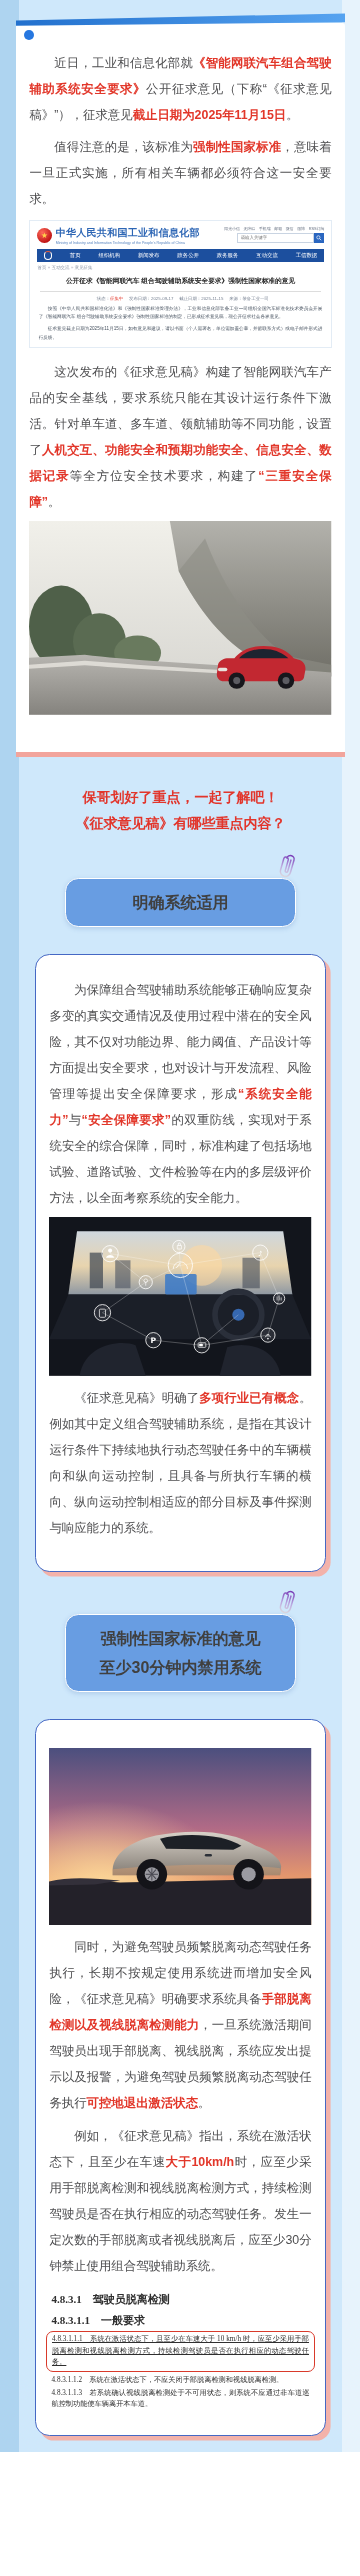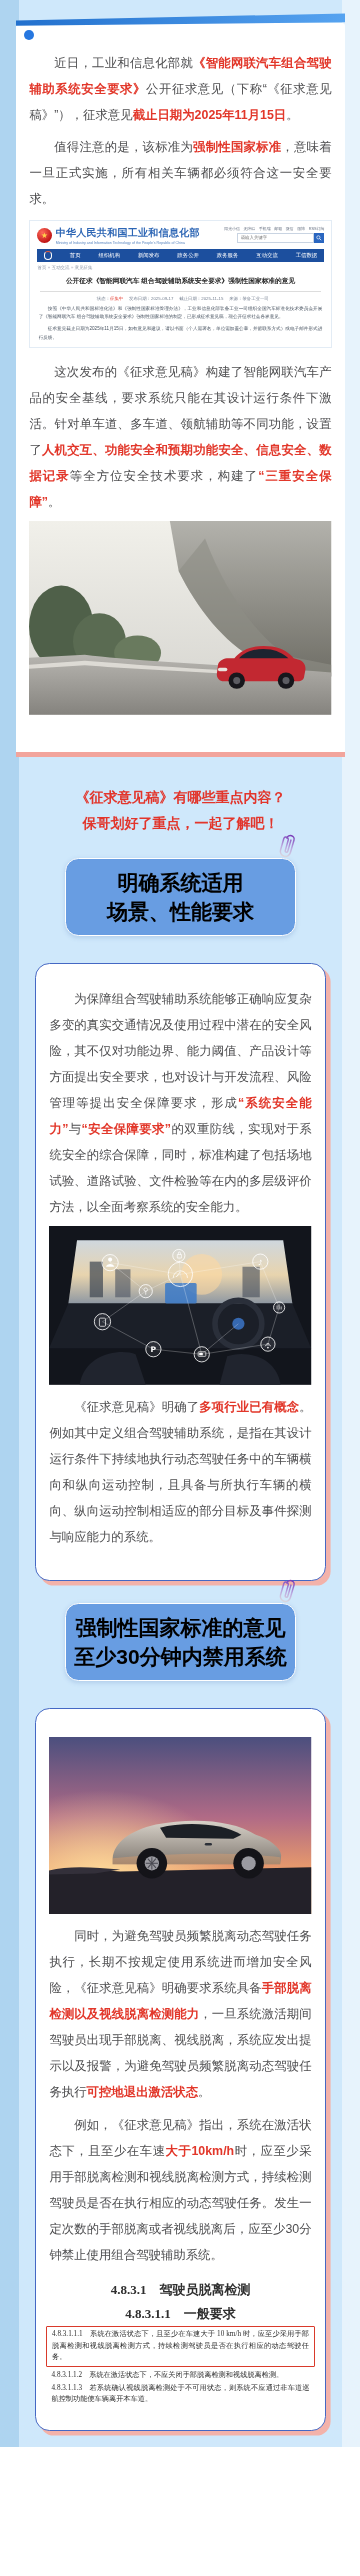--- a/index.html
+++ b/index.html
@@ -13,22 +13,22 @@
   .sheet{background:#fff;position:relative;padding:27px 13.4px 33px;border-radius:3.1px 3.1px 0 0;box-sizing:border-box;}
   .sheet::after{content:"";position:absolute;left:0;right:0;bottom:0;height:4.6px;background:#f2a49c;}
   .dot{position:absolute;left:8.2px;top:7.2px;width:9.8px;height:9.8px;border-radius:50%;background:#2677e0;}
   
   .art{margin:0 0 6.2px;font-size:12.4px;line-height:26px;color:#4e4e50;text-align:justify;text-indent:2em;}
   .red{color:#e2372a;font-weight:700;}
   
   .q-wrap{margin:27px 0 0;text-align:center;}
   .qline{font-size:14px;font-weight:700;color:#e2352b;line-height:26px;margin:0;}
   
-  .sec-header{position:relative;width:218px;margin:22px auto 0;background:#689de2;border:1.5px solid #fff;
-              border-radius:13.4px;padding:9.3px 5.2px;text-align:center;color:#000000;font-size:21px;font-weight:700;
+  .sec-header{position:relative;width:218px;margin:42px auto 0;background:#689de2;border:1.5px solid #fff;
+              border-radius:13.4px;padding:9.3px 5.2px;text-align:center;color:#404040;font-size:16px;font-weight:700;
               line-height:29px;box-shadow:0 1.5px 4.1px rgba(90,130,190,.25);}
   .clip-svg{position:absolute;top:-28px;right:-2.1px;transform:rotate(16deg);}
   
   .card{width:291px;box-sizing:border-box;margin:27px auto 9px;background:#fff;border:1.5px solid #4568c4;
         border-radius:14.4px;padding:21.6px 13.4px 23px;box-shadow:4.6px 4.6px 0 #f3b2aa;position:relative;}
   
   .photo{width:100%;overflow:hidden;margin:6.2px 0 9.3px;}
   .photo svg{display:block;width:100%;height:auto;}
   
   .miit{border:0.5px solid #e3ecf5;margin:7.2px 0 10.3px;padding:5.2px 6.2px 4.1px;background:#fff;}
@@ -52,23 +52,23 @@
   .m-crumbs .sep{margin:0 1.5px;color:#aab;}
   .m-title{text-align:center;font-weight:700;font-size:6.7px;color:#222;margin:5.7px 9.3px 0;line-height:1.5;}
   .m-rule{border-bottom:0.5px solid #ddd;margin:4.6px 3.1px;}
   .m-meta{text-align:center;font-size:4.4px;color:#7a8494;margin-bottom:2.1px;}
   .m-meta .lbl{margin-left:4.6px;}
   .m-status{color:#e2372a;}
   .m-para{font-size:4.6px;color:#45505e;line-height:1.85;text-align:justify;text-indent:2em;margin:3.6px 2.1px 1px;}
   
   .std{font-family:"Liberation Serif","DejaVu Serif",serif;color:#2f2f2f;margin-top:13.4px;padding:0 2.1px;}
   .std p{margin:0;}
-  .std-h{font-weight:700;font-size:13px;margin:6.2px 0 2.1px !important;text-align:center;}
+  .std-h{font-weight:700;font-size:11px;margin:6.2px 0 2.1px !important;}
   .std-item{font-size:7.2px;line-height:1.62;margin:1px 0 !important;text-align:justify;}
-  .boxed{border:1.5px solid #d93a2b;border-radius:1px;padding:2.1px 5.2px;margin:2.6px -5.7px 3.1px !important;}
+  .boxed{border:1.5px solid #d93a2b;border-radius:7px;padding:2.1px 5.2px;margin:2.6px -5.7px 3.1px !important;text-decoration:underline;}
 </style>
 </head>
 <body>
 
 <div class="page">
 
   <div class="sheet-wrap">
     <div class="stripe"></div>
     <section class="sheet">
       <span class="dot"></span>
@@ -166,37 +166,36 @@
             <circle cx="118" cy="60" r="14" fill="#17171c"></circle>
               <circle cx="118" cy="60" r="6" fill="#5c5c62"></circle>
             <rect x="2" y="38" width="16" height="6" rx="3" fill="#e8e3dd"></rect>
           </g>
         </svg>
       </div>
     </section>
   </div>
 
   <div class="q-wrap">
+    <p class="qline">保哥划好了重点，一起了解吧！</p>
     <p class="qline">《征求意见稿》有哪些重点内容？</p>
-    <p class="qline">保哥划好了重点，一起了解吧！</p>
   </div>
 
   <div class="sec-header">
     <svg class="clip-svg" width="17.5" height="30" viewBox="0 0 24 40">
       <defs>
           <linearGradient id="pg1" x1="0" y1="0" x2="0" y2="1">
             <stop offset="0" stop-color="#7b3fb8"></stop>
             <stop offset=".55" stop-color="#b9a6e0"></stop>
             <stop offset="1" stop-color="#d9d6de"></stop>
           </linearGradient>
         </defs>
       <path d="M8 10 a5 5 0 0 1 10 0 v18 a7 7 0 0 1 -14 0 V12 a3.2 3.2 0 0 1 6.4 0 v15 a1.8 1.8 0 0 0 3.6 0 V11" fill="none" stroke="url(#pg1)" stroke-width="2" stroke-linecap="round"></path>
     </svg>
     <div>明确系统适用</div>
-    <div>场景、性能要求</div>
   </div>
 
   <section class="card">
     <p class="art"><span>为保障组合驾驶辅助系统能够正确响应复杂多变的真实交通情况及使用过程中潜在的安全风险，其不仅对功能边界、能力阈值、产品设计等方面提出安全要求，也对设计与开发流程、风险管理等提出安全保障要求，形成</span><span class="red">“系统安全能力”</span><span>与</span><span class="red">“安全保障要求”</span><span>的双重防线，实现对于系统安全的综合保障，同时，标准构建了包括场地试验、道路试验、文件检验等在内的多层级评价方法，以全面考察系统的安全能力。</span></p>
 
     <div class="photo">
       <svg viewBox="0 0 515 312" xmlns="http://www.w3.org/2000/svg">
         <defs>
           <linearGradient id="wsg" x1="0" y1="0" x2="0" y2="1">
               <stop offset="0" stop-color="#cfd7de"></stop>

